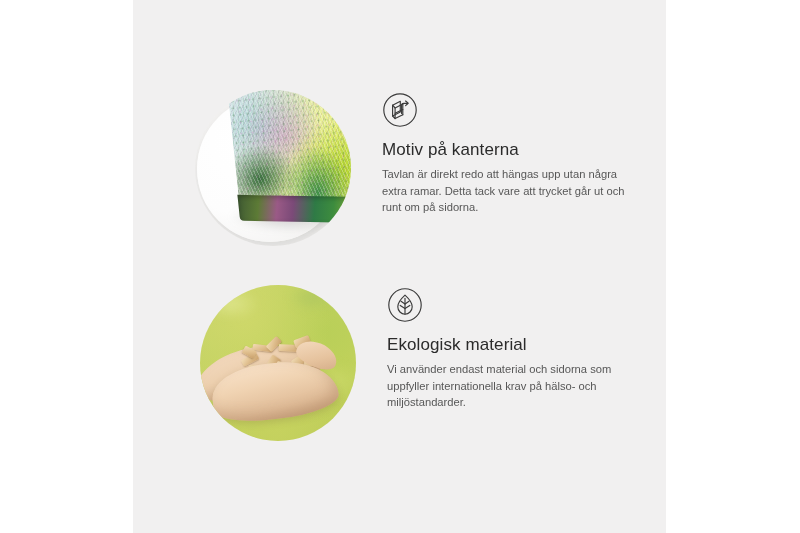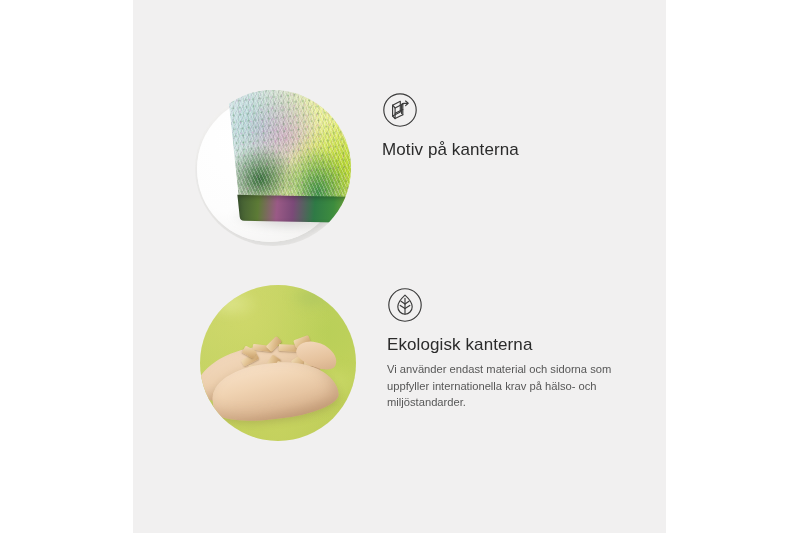--- a/index.html
+++ b/index.html
@@ -273,20 +273,21 @@
             <path d="M10.6 13.2 L13.1 16.0 L13.1 26.6 L10.6 24.0"></path>
             <path d="M13.1 16.0 L20.8 12.1"></path>
             <path d="M13.1 21.3 L20.8 17.4"></path>
             <path d="M13.1 26.6 L20.8 22.7"></path>
             <path d="M20.8 12.1 L20.8 22.7"></path>
             <path d="M19.6 21.5 L19.6 13.4 Q19.6 11.3 21.8 11.3 L25.6 11.3"></path>
             <path d="M23.6 9.0 L26.2 11.3 L23.6 13.6"></path>
           </svg>
         </div>
         <h2 class="title">Motiv på kanterna</h2>
+        <p class="desc">Tavlan är direkt redo att hängas upp utan några extra ramar. Detta tack vare att trycket går ut och runt om på sidorna.</p>
       </div>
     </div>
 
     <div class="feature feature-2">
 
       <div class="photo photo-eco">
         <div class="eco-blur-bg"></div>
         <div class="hand-back"></div>
         <div class="chips">
           <div class="chip" style="left:4px;  top:16px; width:17px; height:7px;  transform:rotate(-22deg);"></div>
@@ -316,19 +317,19 @@
             <circle cx="18" cy="18" r="16.2"></circle>
             <path d="M18 8.2 C22.6 12.4 25.2 16.0 25.2 19.7 C25.2 23.9 21.9 27.2 18 27.2
                      C14.1 27.2 10.8 23.9 10.8 19.7 C10.8 16.0 13.4 12.4 18 8.2 Z"></path>
             <path d="M18 11.4 L18 27.0"></path>
             <path d="M18 17.0 L14.0 14.2"></path>
             <path d="M18 17.0 L22.0 14.2"></path>
             <path d="M18 21.6 L13.2 18.4"></path>
             <path d="M18 21.6 L22.8 18.4"></path>
           </svg>
         </div>
-        <h2 class="title">Ekologisk kanterna</h2>
+        <h2 class="title">Ekologisk material</h2>
         <p class="desc">Vi använder endast material och sidorna som uppfyller internationella krav på hälso- och miljöstandarder.</p>
       </div>
     </div>
 
   </div>
 </div>
 
 </body></html>

